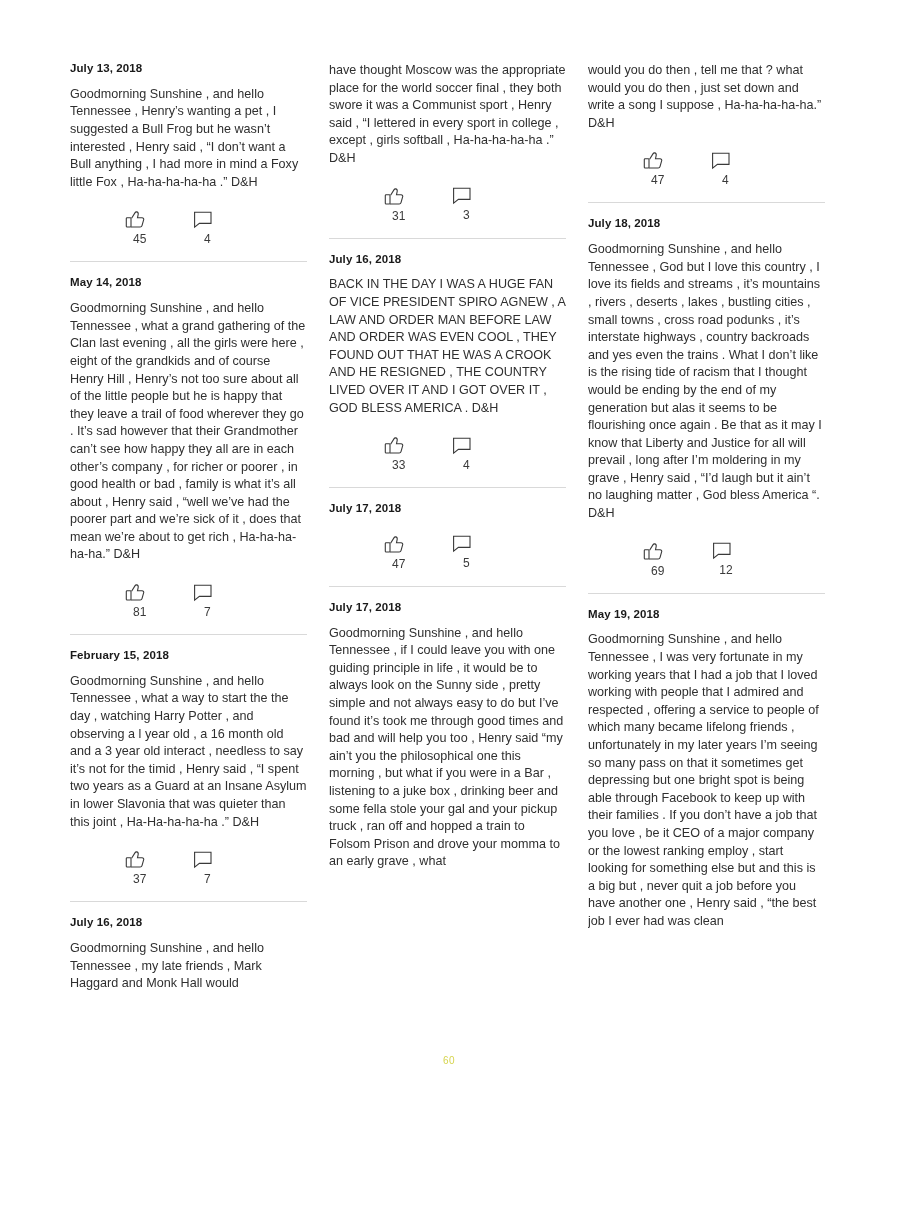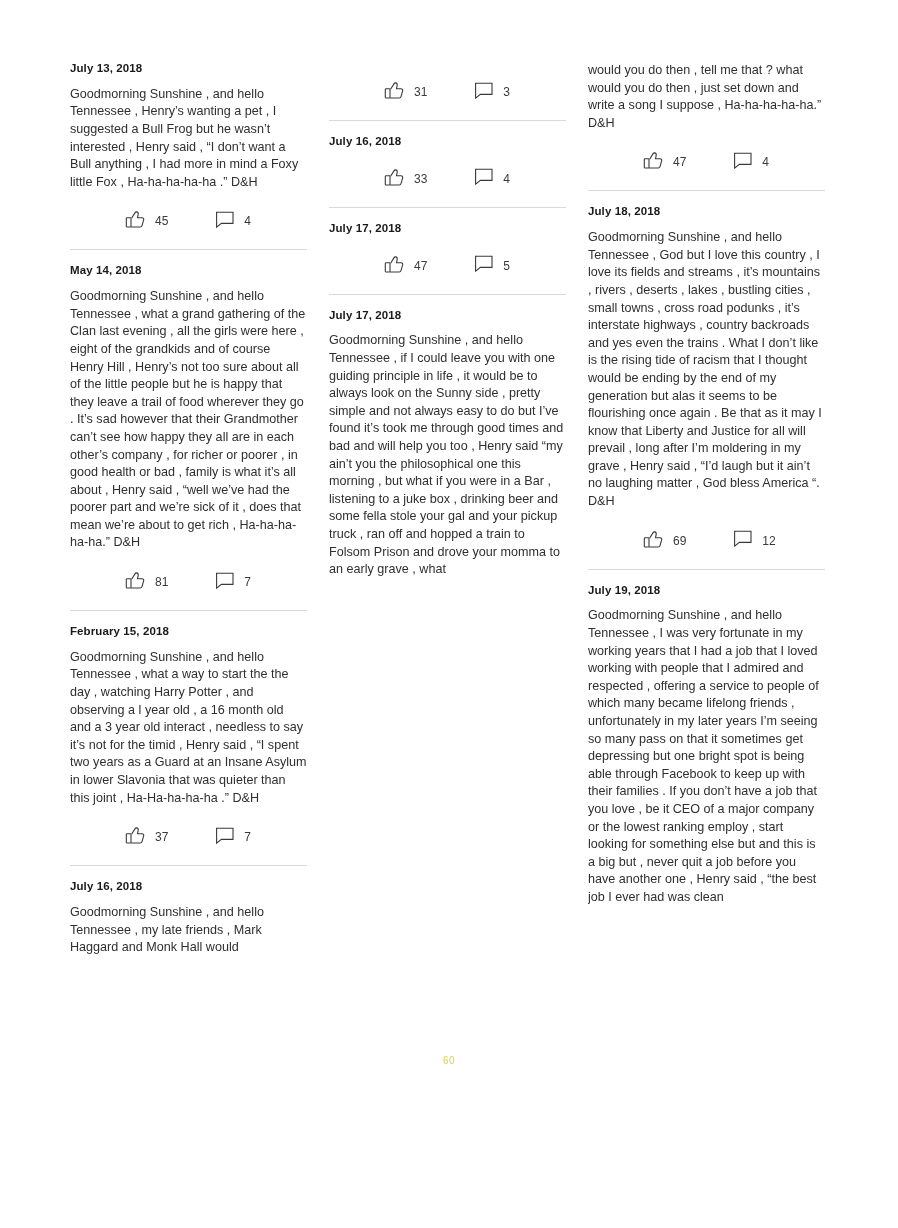--- a/index.html
+++ b/index.html
@@ -52,20 +52,21 @@
   }
   .reactions {
     display: flex;
     align-items: center;
     margin: 18px 0 16px 0;
     padding-left: 54px;
   }
   .reaction {
     display: flex;
     align-items: center;
+    flex-direction: column;
   }
   .reaction.comments {
     margin-left: 46px;
   }
   .reaction .count {
     font-size: 12px;
     color: #3a3a3a;
     margin-left: 9px;
     line-height: 1;
   }
@@ -182,20 +183,21 @@
       <div class="post">
         <div class="post-date">July 16, 2018</div>
         <div class="post-body">Goodmorning Sunshine , and hello Tennessee , my late friends , Mark Haggard and Monk Hall would</div>
       </div>
 
     </div>
 
     <div class="column col2">
 
       <div class="post">
+        <div class="post-body">have thought Moscow was the appropriate place for the world soccer final , they both swore it was a Communist sport , Henry said , “I lettered in every sport in college , except , girls softball , Ha-ha-ha-ha-ha .” D&amp;H</div>
         <div class="reactions">
           <div class="reaction likes">
             <span class="icon">
               <svg width="22" height="20" viewBox="0 0 22 20">
                   <g fill="none" stroke="#3a3a3a" stroke-width="1.1">
                     <path d="M7 18h9.2c.9 0 1.6-.5 1.8-1.3l1.7-6c.3-1-.5-2-1.6-2h-4.6l.7-3.4c.2-1.1-.5-2.2-1.6-2.4-.6-.1-1.2.2-1.5.7L7.6 9.2"></path>
                     <rect x="2.3" y="8.8" width="4.7" height="9.2" rx="0.8"></rect>
                   </g>
                 </svg>
             </span>
@@ -208,20 +210,21 @@
                 </svg>
             </span>
             <span class="count">3</span>
           </div>
         </div>
         <hr class="divider">
       </div>
 
       <div class="post">
         <div class="post-date">July 16, 2018</div>
+        <div class="post-body">BACK IN THE DAY I WAS A HUGE FAN OF VICE PRESIDENT SPIRO AGNEW , A LAW AND ORDER MAN BEFORE LAW AND ORDER WAS EVEN COOL , THEY FOUND OUT THAT HE WAS A CROOK AND HE RESIGNED , THE COUNTRY LIVED OVER IT AND I GOT OVER IT , GOD BLESS AMERICA . D&amp;H</div>
         <div class="reactions">
           <div class="reaction likes">
             <span class="icon">
               <svg width="22" height="20" viewBox="0 0 22 20">
                   <g fill="none" stroke="#3a3a3a" stroke-width="1.1">
                     <path d="M7 18h9.2c.9 0 1.6-.5 1.8-1.3l1.7-6c.3-1-.5-2-1.6-2h-4.6l.7-3.4c.2-1.1-.5-2.2-1.6-2.4-.6-.1-1.2.2-1.5.7L7.6 9.2"></path>
                     <rect x="2.3" y="8.8" width="4.7" height="9.2" rx="0.8"></rect>
                   </g>
                 </svg>
             </span>
@@ -321,21 +324,21 @@
                   <path d="M2 2.2h17v11.2H7.4L2.6 17.2V2.2z" fill="none" stroke="#3a3a3a" stroke-width="1.1"></path>
                 </svg>
             </span>
             <span class="count">12</span>
           </div>
         </div>
         <hr class="divider">
       </div>
 
       <div class="post">
-        <div class="post-date">July 19, 2018</div>
+        <div class="post-date">May 19, 2018</div>
         <div class="post-body">Goodmorning Sunshine , and hello Tennessee , I was very fortunate in my working years that I had a job that I loved working with people that I admired and respected , offering a service to people of which many became lifelong friends , unfortunately in my later years I’m seeing so many pass on that it sometimes get depressing but one bright spot is being able through Facebook to keep up with their families . If you don’t have a job that you love , be it CEO of a major company or the lowest ranking employ , start looking for something else but and this is a big but , never quit a job before you have another one , Henry said , “the best job I ever had was clean</div>
       </div>
 
     </div>
 
   </div>
 
   <div class="footer-num">60</div>
 </div>
 

